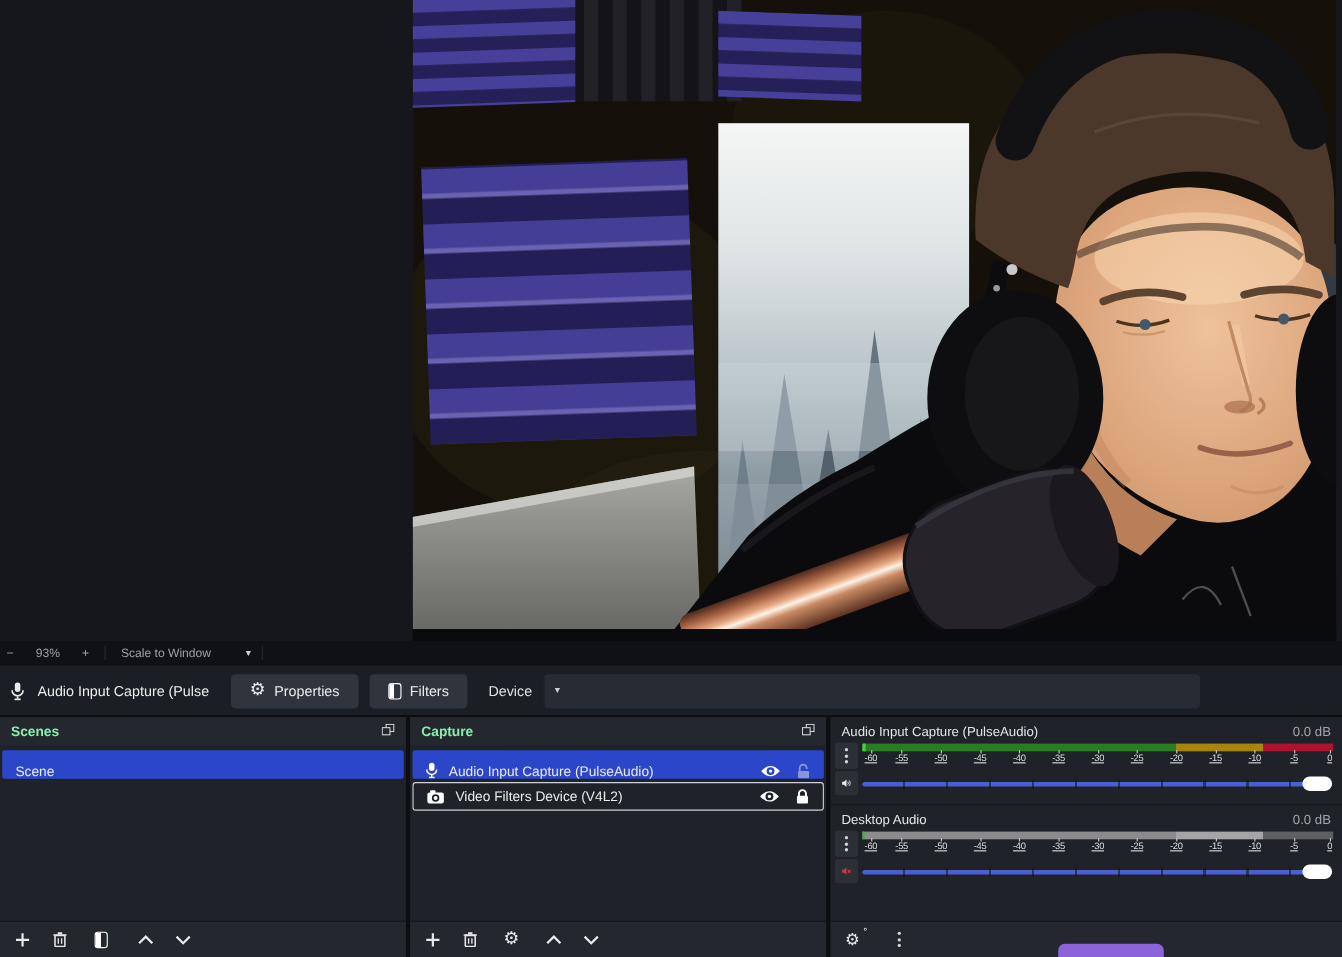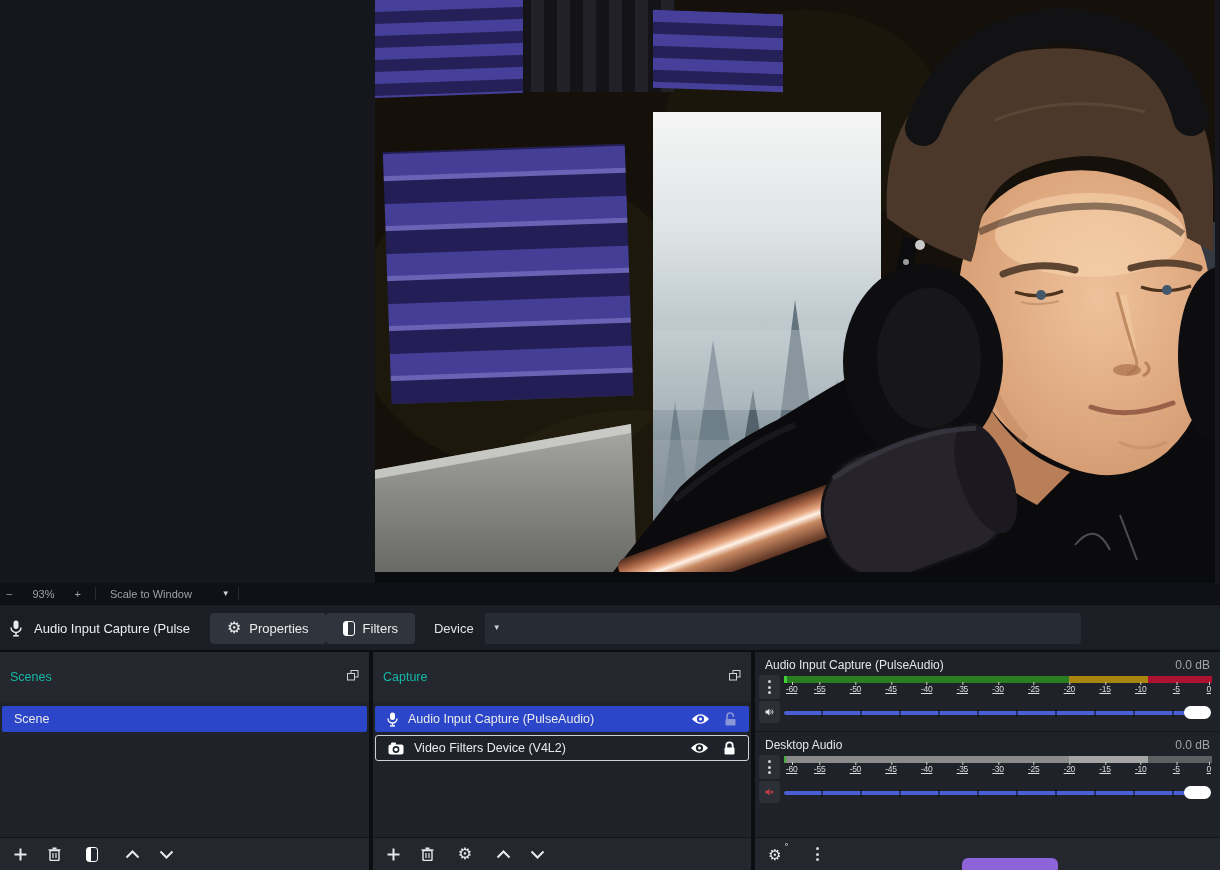--- a/index.html
+++ b/index.html
@@ -18,44 +18,44 @@
   .vsep{width:1px;height:13px;background:#272b32;margin:0 8px;}
   .dd-arrow{font-size:8px;color:#cfd2d7;line-height:1;}
 
   
   #context-bar{position:absolute;left:0;top:604px;width:1220px;height:46px;background:#1b1e24;
                border-top:1px solid #0b0c0f;display:flex;align-items:center;font-size:13px;}
   #ctx-source-label{margin-left:12px;width:170px;white-space:nowrap;overflow:hidden;color:#eceded;}
   .tool-btn{height:31px;border-radius:4px;background:#30343c;display:flex;align-items:center;gap:8px;
             padding:0 17px;font-size:13px;color:#eceded;cursor:pointer;border:none;}
   #properties-btn{margin-left:6px;}
-  #filters-btn{margin-left:0;}
+  #filters-btn{margin-left:10px;}
   #device-label{margin-left:19px;color:#dfe1e4;}
   #device-select{margin-left:10px;width:597px;height:31px;background:#272b33;border-radius:4px;
                  display:flex;align-items:center;cursor:pointer;}
   #device-select .val{padding:0 12px;flex:1;font-size:13px;color:#e3e5e8;white-space:nowrap;overflow:hidden;}
   #device-select .arrow-box{width:24px;align-self:stretch;border-left:1px solid #1b1e24;
                  display:flex;align-items:center;justify-content:center;}
 
   
   #docks{position:absolute;left:0;top:650px;width:1220px;height:220px;background:#0d0e12;}
   .dock{position:absolute;top:2px;height:218px;background:#1f2228;display:flex;flex-direction:column;}
   #scenes-dock{left:0;width:369px;}
   #sources-dock{left:373px;width:378px;}
   #mixer-dock{left:755px;width:465px;overflow:hidden;}
   .dock-header{height:26px;min-height:26px;background:#24272d;display:flex;align-items:center;
-               justify-content:space-between;padding:12px 10px;font-weight:normal;font-size:12.5px;color:#14b8a6;}
+               justify-content:space-between;padding:0 10px;font-weight:bold;font-size:12.5px;color:#86efac;}
   .dock-body{flex:1;position:relative;background:#1f2228;padding:4px 2px;}
   .dock-toolbar{height:32px;min-height:32px;background:#24272d;border-top:1px solid #14161a;
                 display:flex;align-items:center;gap:12px;padding:0 9px;}
   .tb-icon{width:22px;height:22px;display:flex;align-items:center;justify-content:center;cursor:pointer;}
 
   .list-row{height:26px;display:flex;align-items:center;gap:10px;padding:0 12px;font-size:12.5px;
             border-radius:2px;margin:0 0 3px 0;color:#e9eaec;cursor:pointer;}
-  .list-row.selected{background:#2c46c9;}
+  .list-row.selected{background:#2c46c9;align-items:flex-end;}
   .list-row.focus-border{border:1px solid #ced1d7;border-radius:3px;height:24px;background:#1f2228;}
   .row-right{margin-left:auto;display:flex;align-items:center;gap:14px;}
   .eye-pupil{fill:#2c46c9;}
   .focus-border .eye-pupil{fill:#1f2228;}
   .cam-lens{fill:#1f2228;}
 
   
   .mix-ch{padding:5px 8px 0 4px;}
   .mix-label-row{display:flex;align-items:center;justify-content:space-between;
                  font-size:12px;color:#e3e5e7;padding:1px 2px 3px 6px;}

